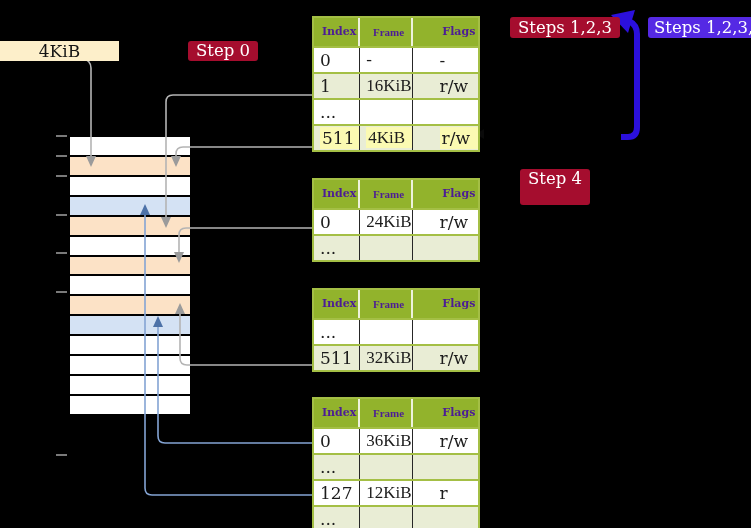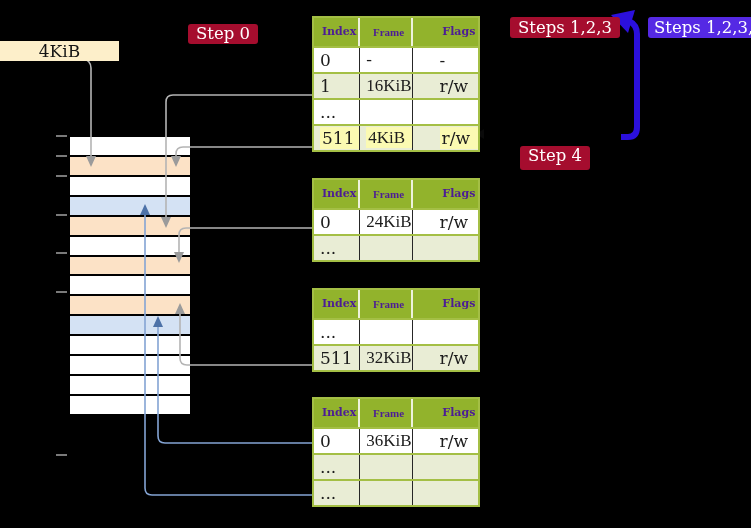--- a/index.html
+++ b/index.html
@@ -104,24 +104,24 @@
 
     <g>
       <path style="stroke:var(--arrow-blue);stroke-width:6;fill:none" d="M621 137 L628 137 Q637 137 637 127 L637 34 Q637 25 629 21"></path>
       <polygon style="fill:var(--arrow-blue)" points="611,15 635,10 628,33"></polygon>
     </g>
 
     <polygon points="476,134 484,129 484,139" style="fill:#0a0a0a"></polygon>
   </svg>
 
   <div class="abs frame-box" style="left:0;top:41px">4KiB</div>
-  <div class="abs tag red" style="left:188px;top:24px;height:20px;line-height:20px">Step 0</div>
+  <div class="abs tag red" style="left:188px;top:41px;height:20px;line-height:20px">Step 0</div>
   <div class="abs tag red" style="left:510px;top:17px">Steps 1,2,3</div>
   <div class="abs tag purple" style="left:648px;top:17px;padding:0 6px">Steps 1,2,3,4</div>
-  <div class="abs tag red" style="left:520px;top:146px;height:24px;line-height:20px">Step 4</div>
+  <div class="abs tag red" style="left:520px;top:169px;height:36px;line-height:20px">Step 4</div>
 
   <div class="abs ptable" style="left:312px;top:16px">
     <div class="thead">
       <div class="hc c0">Index</div>
       <div class="hc c1">Frame</div>
       <div class="hc c2">Flags</div>
     </div>
     <div class="trow row-white">
       <div class="tc c0">0</div>
       <div class="tc c1">-</div>
@@ -189,20 +189,25 @@
     <div class="trow row-white">
       <div class="tc c0">0</div>
       <div class="tc c1">36KiB</div>
       <div class="tc c2">r/w</div>
     </div>
     <div class="trow row-green">
       <div class="tc c0">...</div>
       <div class="tc c1"></div>
       <div class="tc c2"></div>
     </div>
+    <div class="trow row-white">
+      <div class="tc c0">127</div>
+      <div class="tc c1">12KiB</div>
+      <div class="tc c2">r</div>
+    </div>
     <div class="trow row-green">
       <div class="tc c0">...</div>
       <div class="tc c1"></div>
       <div class="tc c2"></div>
     </div>
   </div>
 
 </div>
 
 </body></html>

